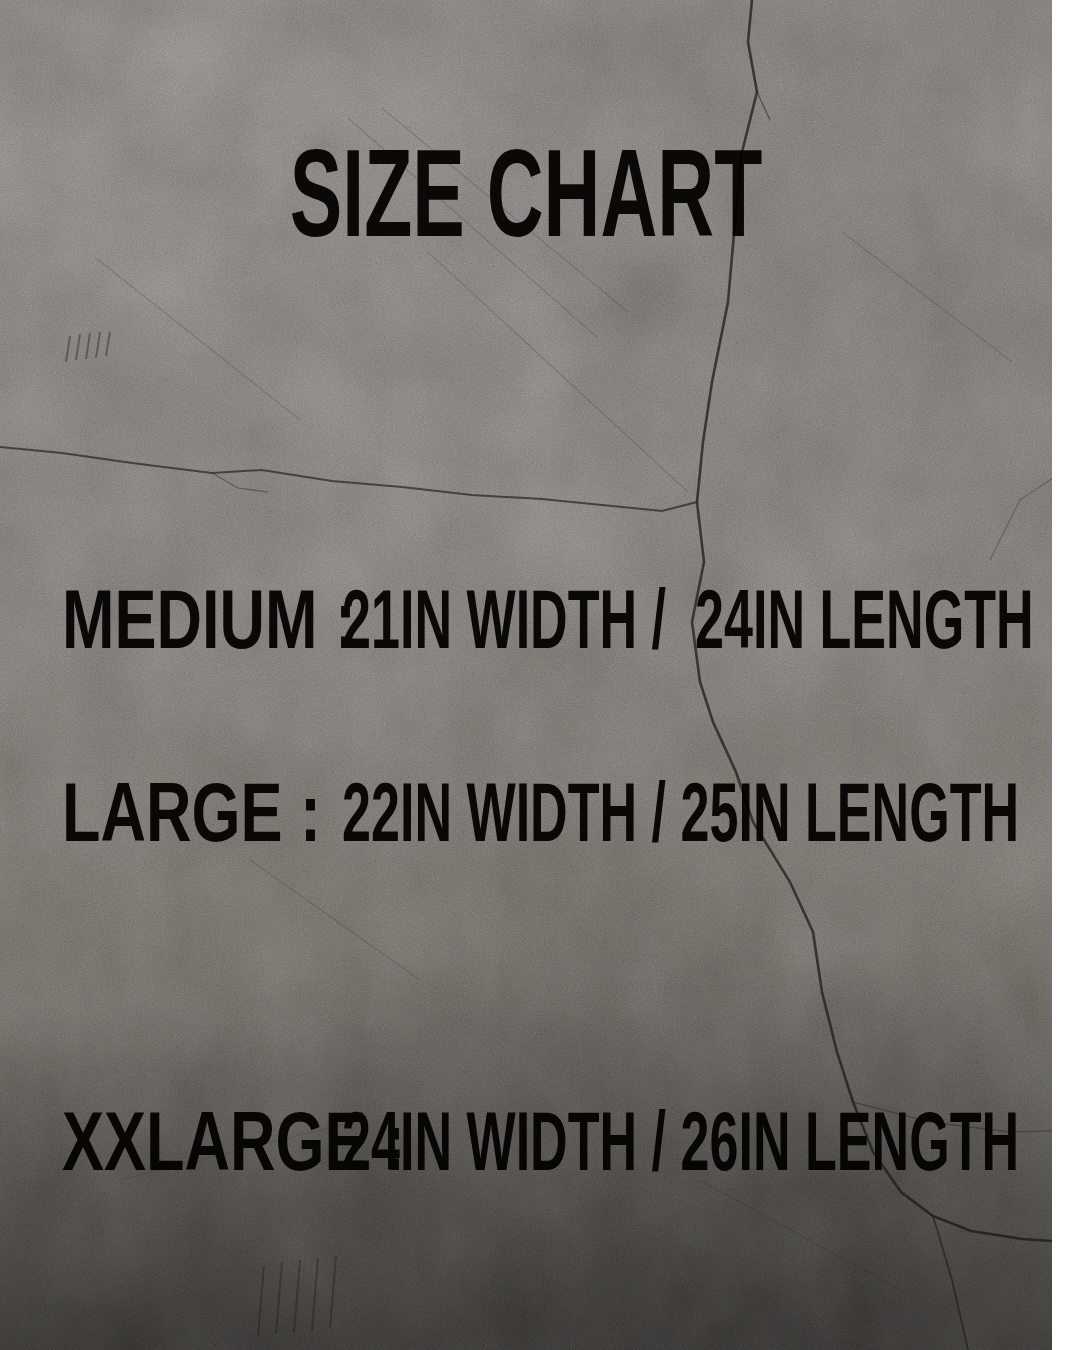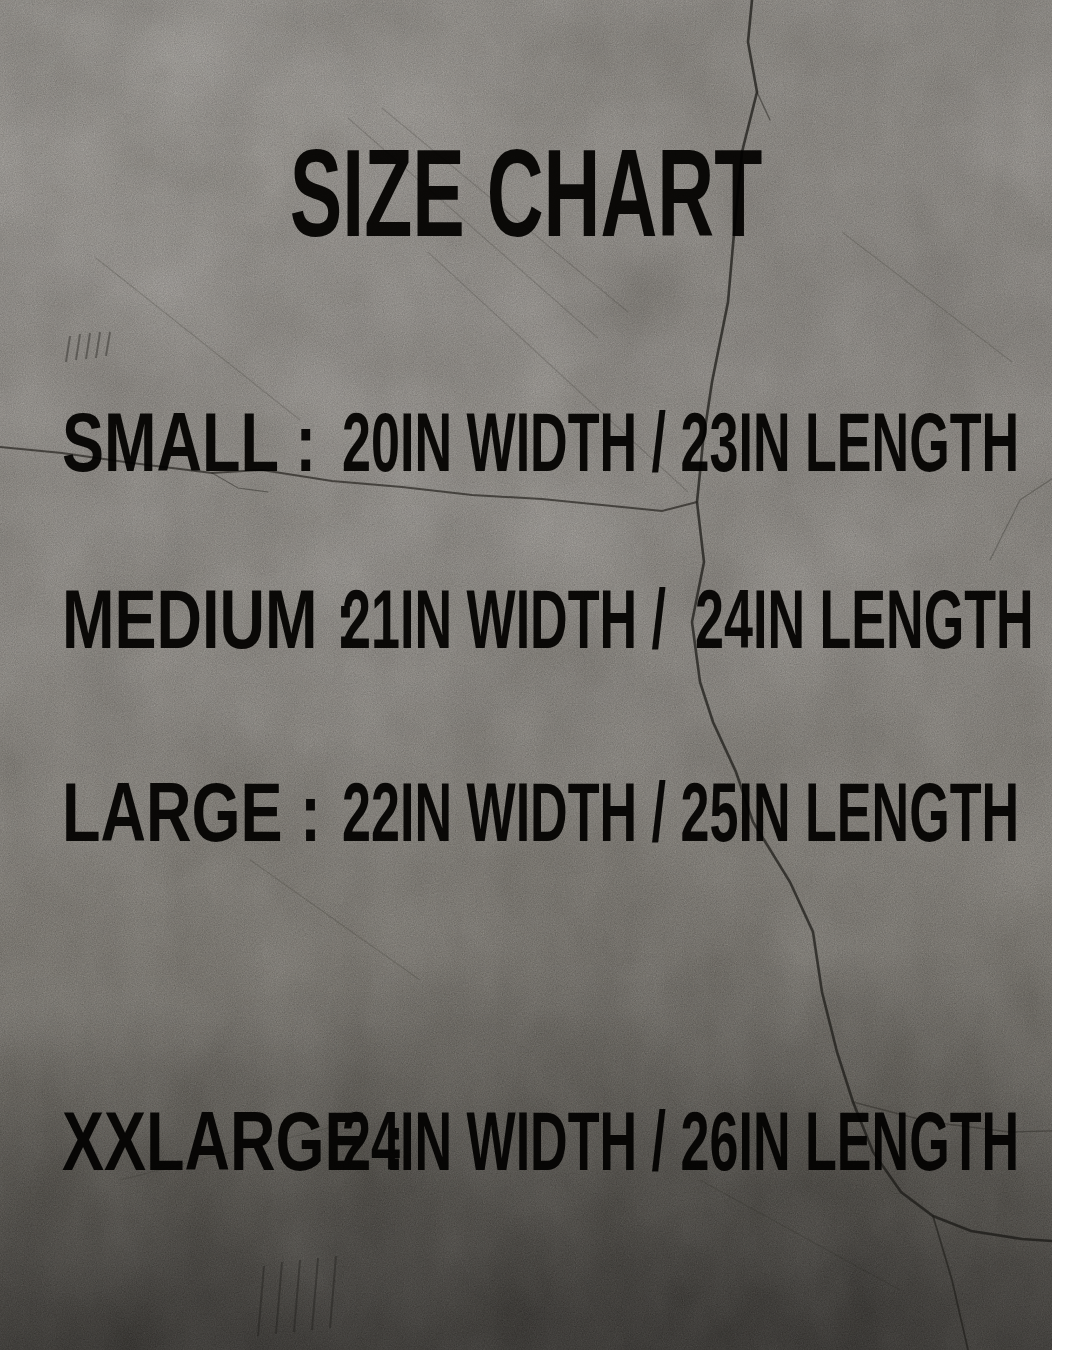--- a/index.html
+++ b/index.html
@@ -168,24 +168,20 @@
     <g fill="none" stroke-linecap="round">
       <path d="M 853 1102 L 930 1122 L 1010 1132 L 1080 1130" stroke="#26231f" stroke-width="1.3" opacity="0.4"></path>
       <path d="M 1080 460 L 1020 500 L 990 560" stroke="#26231f" stroke-width="1.2" opacity="0.3"></path>
     </g>
   </svg>
 
   <div class="vignette"></div>
 
   <h1 class="title"><span class="condense">SIZE CHART</span></h1>
 
-  <div class="size-row row-0">
-    <span class="label">SMALL :</span>
-    <span class="value">20IN WIDTH / 23IN LENGTH</span>
-  </div>
 
   <div class="size-row row-1">
     <span class="label">MEDIUM :</span>
     <span class="value">21IN WIDTH /  24IN LENGTH</span>
   </div>
 
   <div class="size-row row-2">
     <span class="label">LARGE :</span>
     <span class="value">22IN WIDTH / 25IN LENGTH</span>
   </div>

